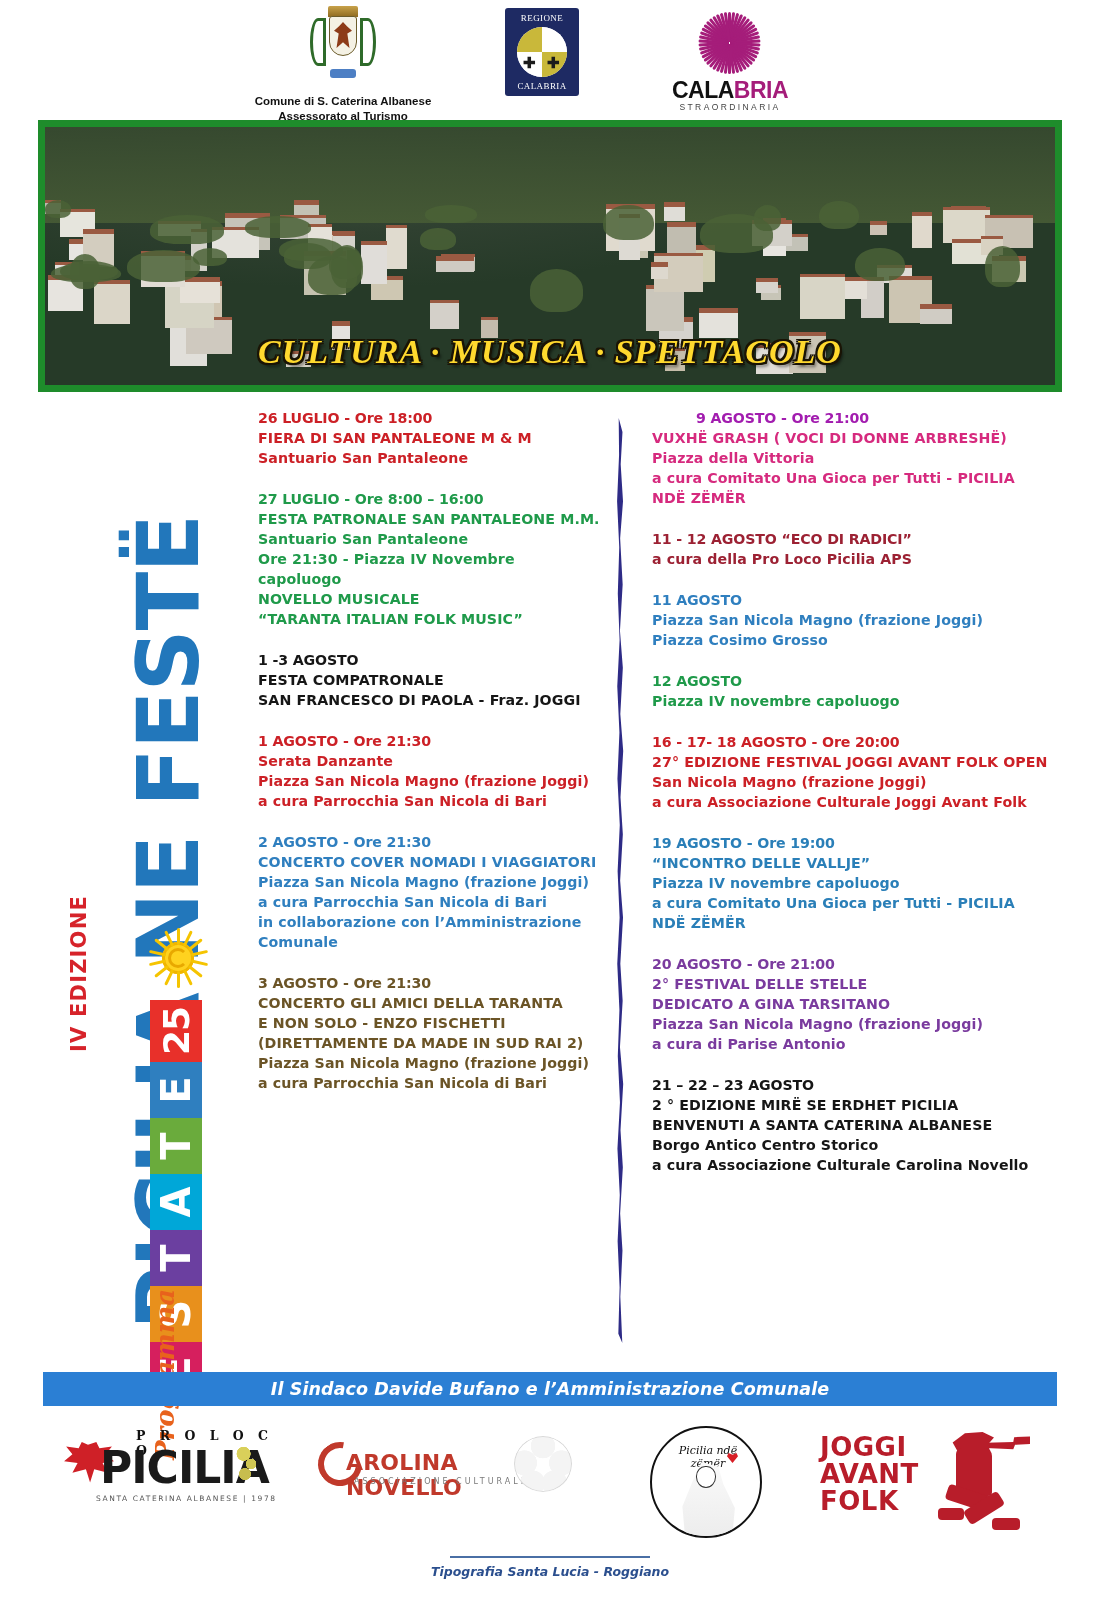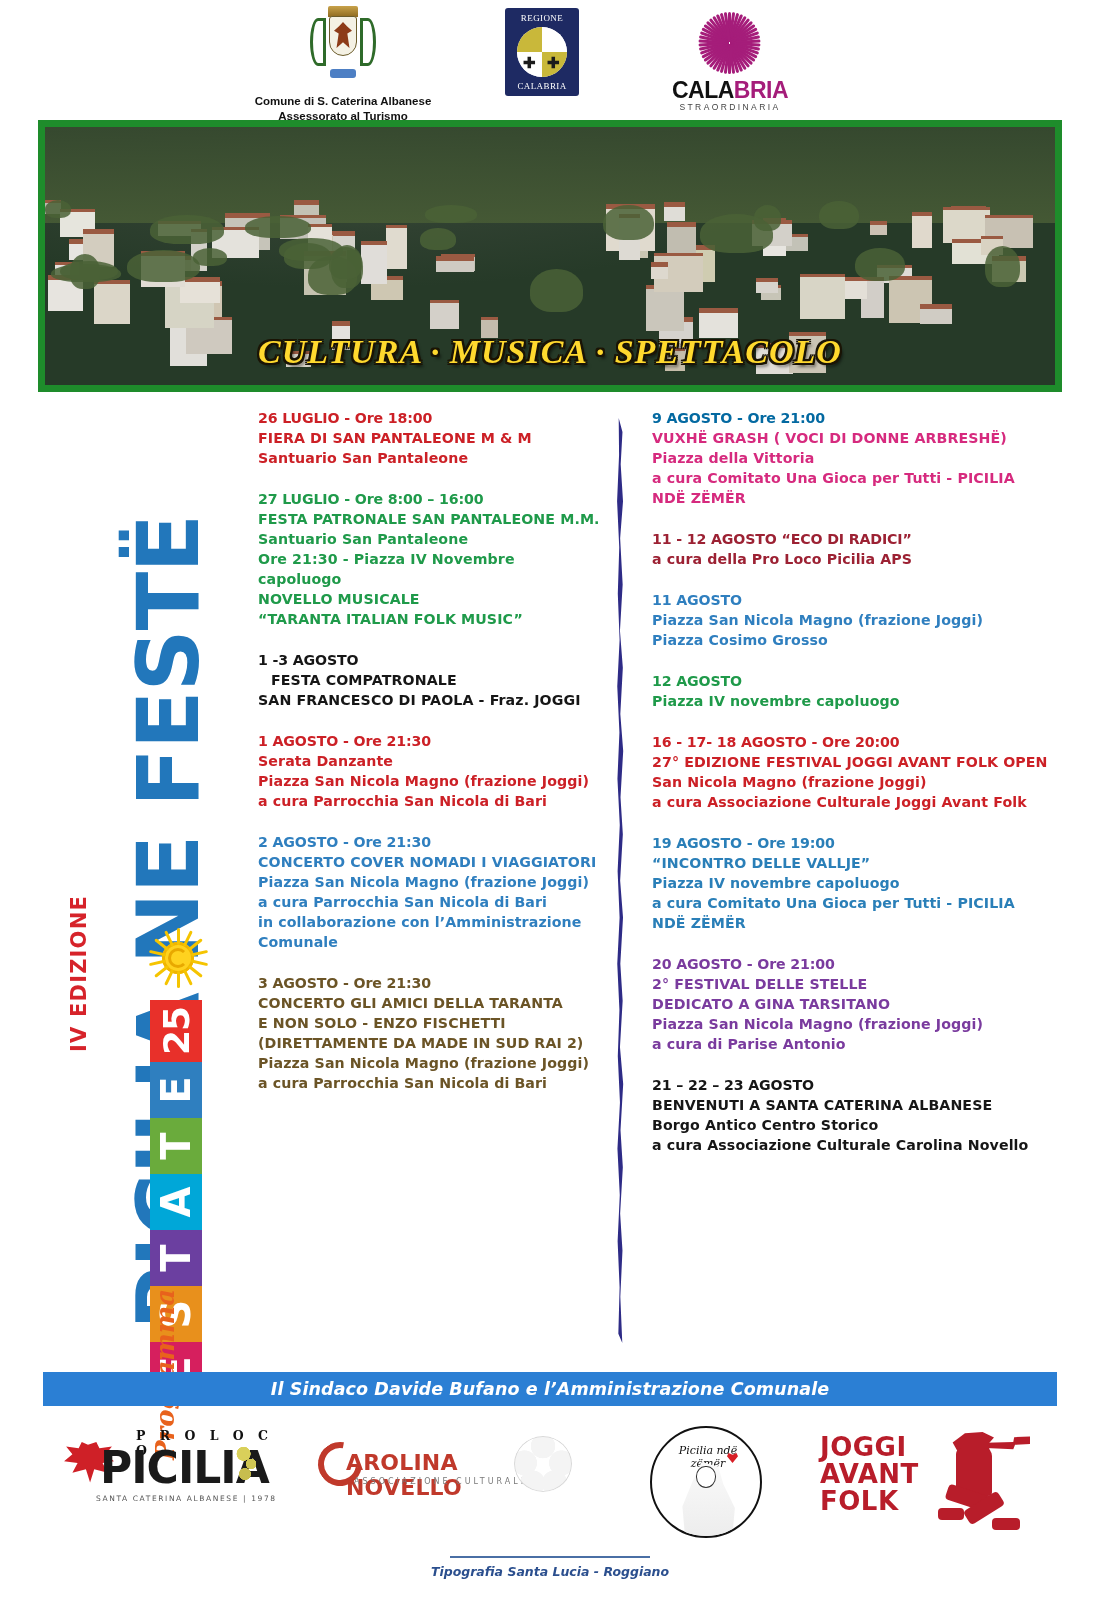--- a/index.html
+++ b/index.html
@@ -444,21 +444,21 @@
       <div class="evt">
         <div class="ln" style="color: rgb(31, 154, 74);">27 LUGLIO - Ore 8:00 – 16:00</div>
         <div class="ln caps" style="color: rgb(31, 154, 74);">FESTA PATRONALE SAN PANTALEONE M.M.</div>
         <div class="ln caps" style="color: rgb(31, 154, 74);">Santuario San Pantaleone</div>
         <div class="ln caps" style="color: rgb(31, 154, 74);">Ore 21:30 - Piazza IV Novembre capoluogo</div>
         <div class="ln caps" style="color: rgb(31, 154, 74);">NOVELLO MUSICALE</div>
         <div class="ln caps" style="color: rgb(31, 154, 74);">“TARANTA  ITALIAN FOLK MUSIC”</div>
       </div>
       <div class="evt">
         <div class="ln" style="color: rgb(22, 22, 22);">1 -3 AGOSTO</div>
-        <div class="ln caps" style="color: rgb(22, 22, 22); margin-left: 13px;">FESTA  COMPATRONALE</div>
+        <div class="ln caps" style="color: rgb(22, 22, 22);">FESTA  COMPATRONALE</div>
         <div class="ln caps" style="color: rgb(22, 22, 22);">SAN FRANCESCO DI PAOLA - Fraz. JOGGI</div>
       </div>
       <div class="evt">
         <div class="ln" style="color: rgb(204, 32, 38);">1 AGOSTO - Ore 21:30</div>
         <div class="ln caps" style="color: rgb(204, 32, 38);">Serata Danzante</div>
         <div class="ln caps" style="color: rgb(204, 32, 38);">Piazza San Nicola Magno (frazione Joggi)</div>
         <div class="ln caps" style="color: rgb(204, 32, 38);">a cura Parrocchia San Nicola di Bari</div>
       </div>
       <div class="evt">
         <div class="ln" style="color: rgb(47, 127, 191);">2 AGOSTO -  Ore 21:30</div>
@@ -471,21 +471,21 @@
         <div class="ln" style="color: rgb(107, 84, 38);">3 AGOSTO - Ore 21:30</div>
         <div class="ln caps" style="color: rgb(107, 84, 38);">CONCERTO GLI AMICI DELLA TARANTA</div>
         <div class="ln caps" style="color: rgb(107, 84, 38);">E NON SOLO -  ENZO FISCHETTI</div>
         <div class="ln caps" style="color: rgb(107, 84, 38);">(DIRETTAMENTE DA MADE IN SUD RAI 2)</div>
         <div class="ln caps" style="color: rgb(107, 84, 38);">Piazza San Nicola Magno (frazione Joggi)</div>
         <div class="ln caps" style="color: rgb(107, 84, 38);">a cura Parrocchia San Nicola di Bari</div>
       </div>
     </div>
   <div class="col col-right" id="col-right">
       <div class="evt">
-        <div class="ln" style="color: #0369a1;">9 AGOSTO  - Ore 21:00</div>
+        <div class="ln" style="color: #a21caf; margin-left: 44px;">9 AGOSTO  - Ore 21:00</div>
         <div class="ln caps" style="color: rgb(214, 42, 126);">VUXHË GRASH ( VOCI DI DONNE ARBRESHË)</div>
         <div class="ln caps" style="color: rgb(214, 42, 126);">Piazza della Vittoria</div>
         <div class="ln caps" style="color: rgb(214, 42, 126);">a cura Comitato Una Gioca per Tutti - PICILIA NDË ZËMËR</div>
       </div>
       <div class="evt">
         <div class="ln" style="color: rgb(156, 33, 51);">11 - 12 AGOSTO “ECO DI RADICI”</div>
         <div class="ln caps" style="color: rgb(156, 33, 51);">a cura della Pro Loco Picilia APS</div>
       </div>
       <div class="evt">
         <div class="ln" style="color: rgb(47, 127, 191);">11 AGOSTO</div>
@@ -510,20 +510,21 @@
       </div>
       <div class="evt">
         <div class="ln" style="color: rgb(122, 59, 158);">20 AGOSTO - Ore 21:00</div>
         <div class="ln caps" style="color: rgb(122, 59, 158);">2° FESTIVAL DELLE STELLE</div>
         <div class="ln caps" style="color: rgb(122, 59, 158);">DEDICATO A GINA TARSITANO</div>
         <div class="ln caps" style="color: rgb(122, 59, 158);">Piazza San Nicola Magno (frazione Joggi)</div>
         <div class="ln caps" style="color: rgb(122, 59, 158);">a cura di Parise Antonio</div>
       </div>
       <div class="evt">
         <div class="ln" style="color: rgb(22, 22, 22);">21 – 22 – 23 AGOSTO</div>
+        <div class="ln caps" style="color: rgb(22, 22, 22);">2 ° EDIZIONE MIRË SE ERDHET PICILIA</div>
         <div class="ln caps" style="color: rgb(22, 22, 22);">BENVENUTI A SANTA CATERINA ALBANESE</div>
         <div class="ln caps" style="color: rgb(22, 22, 22);">Borgo Antico Centro Storico</div>
         <div class="ln caps" style="color: rgb(22, 22, 22);">a cura Associazione Culturale Carolina Novello</div>
       </div>
     </div>
 
   <div class="sindaco">
     <span>Il Sindaco Davide Bufano e l’Amministrazione Comunale</span>
   </div>
 

